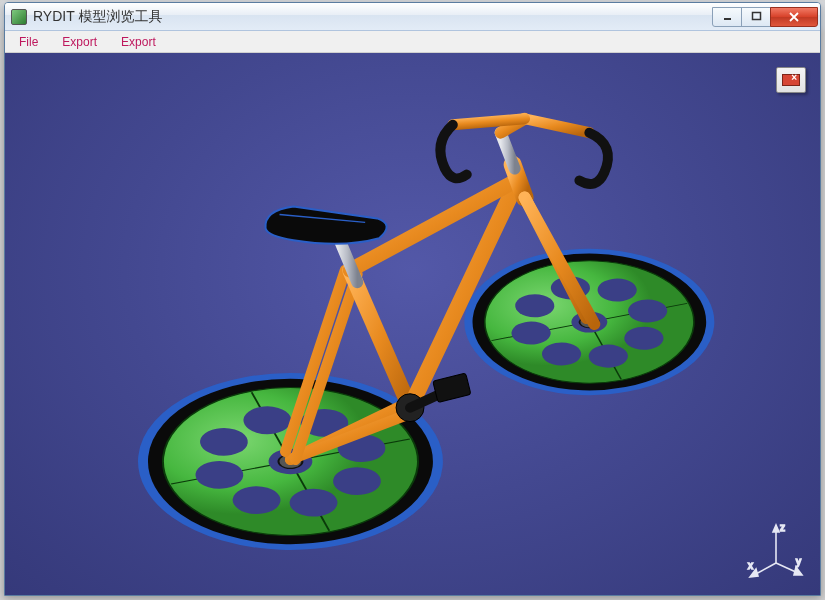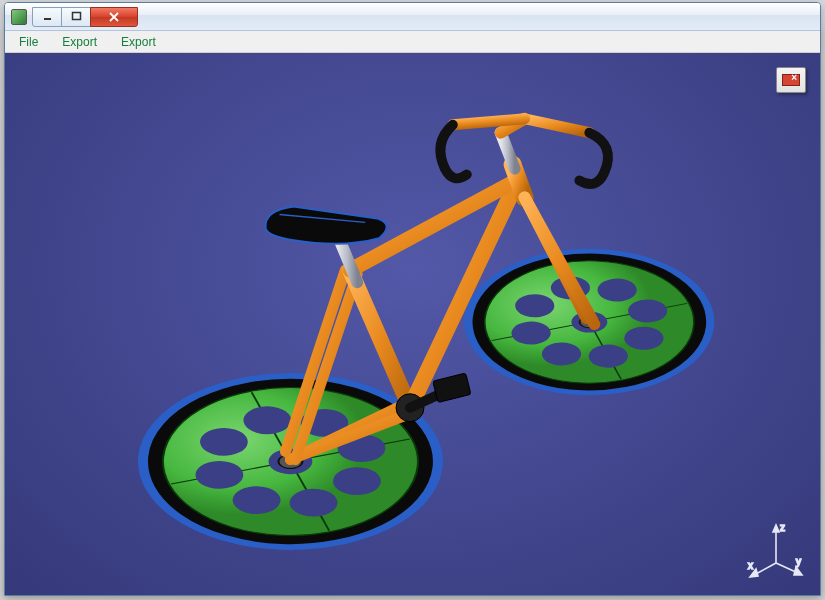--- a/index.html
+++ b/index.html
@@ -77,21 +77,21 @@
       height: 22px;
       background: #f0f0f0;
       display: flex;
       align-items: center;
       padding: 0 2px;
       border-bottom: 1px solid #d0d0d0;
     }
     .menu-item {
       padding: 7px 12px;
       cursor: pointer;
-      color: #15803d;
+      color: #be185d;
     }
     .viewport {
       flex: 1;
       position: relative;
       background: radial-gradient(ellipse at 50% 40%, #5358a8 0%, #434890 50%, #35397a 100%);
       overflow: hidden;
     }
     .viewport svg.model {
       position: absolute;
       left: 0;
@@ -168,20 +168,21 @@
     <span></span>
     <span></span>
     <span></span>
     <span></span>
     <span></span>
 </div>
 
 <div class="window">
   <div class="titlebar">
     <div class="app-icon"></div>
+    <div class="titlebar-text">RYDIT 模型浏览工具</div>
     <div class="win-controls">
       <div class="win-btn">
         <svg width="11" height="11">
             <line x1="2" y1="8" x2="9" y2="8" stroke="#333" stroke-width="2"></line>
           </svg>
       </div>
       <div class="win-btn">
         <svg width="11" height="11">
             <rect x="1.5" y="1.5" width="8" height="7" fill="none" stroke="#333" stroke-width="1.5"></rect>
           </svg>

